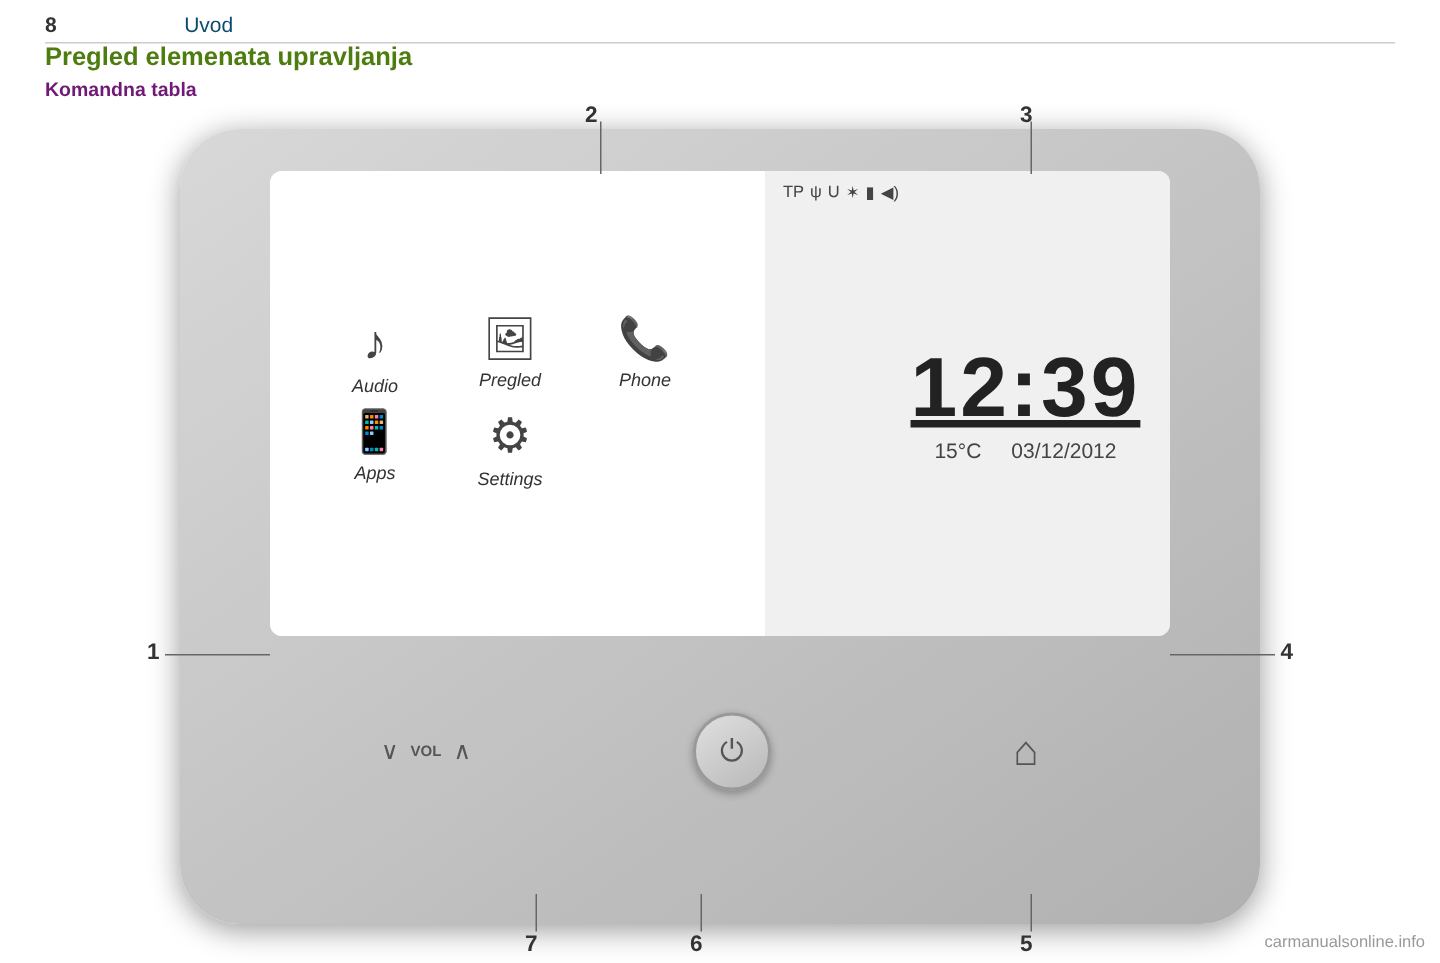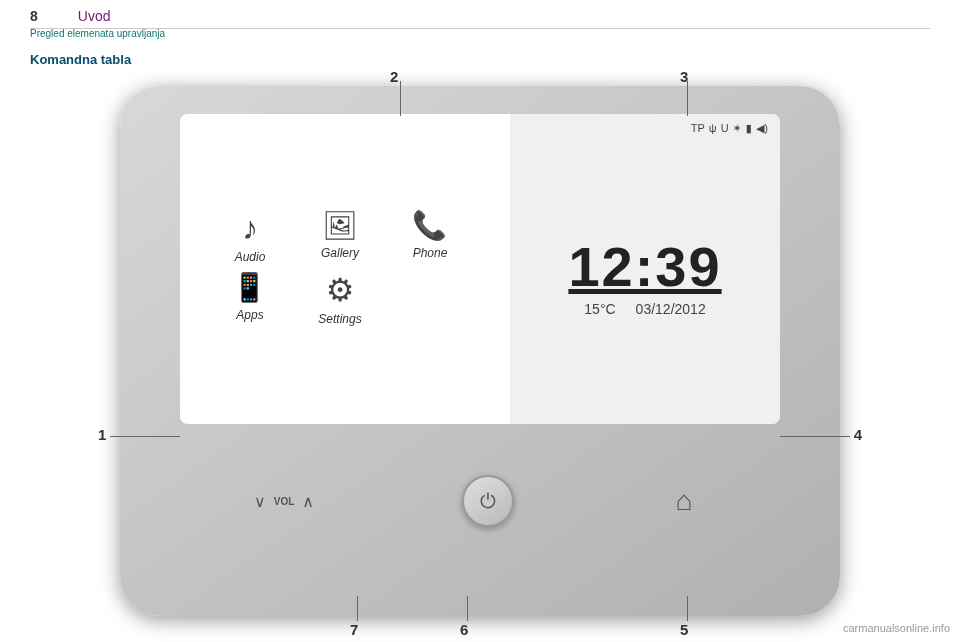--- a/index.html
+++ b/index.html
@@ -24,39 +24,40 @@
       border-bottom: 1px solid #ccc;
       padding-bottom: 4px;
     }
     .page-number {
       font-size: 14px;
       font-weight: bold;
       color: #333;
     }
     .page-chapter {
       font-size: 14px;
-      color: #701a75;
+      color: #0c4a6e;
+      margin-left: 45px;
     }
 
     
     .section-title {
       position: absolute;
       top: 28px;
       left: 30px;
-      font-size: 10px;
-      font-weight: normal;
-      color: #0f766e;
+      font-size: 17px;
+      font-weight: bold;
+      color: #4d7c0f;
     }
     .section-subtitle {
       position: absolute;
       top: 52px;
       left: 30px;
       font-size: 13px;
       font-weight: bold;
-      color: #0c4a6e;
+      color: #701a75;
     }
 
     
     .device-outer {
       position: absolute;
       top: 70px;
       left: 30px;
       right: 30px;
       bottom: 10px;
       display: flex;
@@ -130,21 +131,21 @@
       color: #333;
       text-align: center;
       font-style: italic;
     }
 
     
     .screen-right {
       width: 45%;
       background: #f0f0f0;
       display: flex;
-      flex-direction: column;
+      flex-direction: row;
       padding: 8px 12px;
       justify-content: center;
     }
 
     .status-bar {
       display: flex;
       justify-content: flex-end;
       gap: 4px;
       font-size: 11px;
       color: #333;
@@ -269,21 +270,21 @@
 
       <div class="screen-left">
 
         <div class="icon-row">
           <div class="icon-item">
             <span class="icon-symbol">♪</span>
             <span class="icon-label">Audio</span>
           </div>
           <div class="icon-item">
             <span class="icon-symbol" style="font-size:28px;">🖼</span>
-            <span class="icon-label">Gallery</span>
+            <span class="icon-label">Pregled</span>
           </div>
           <div class="icon-item">
             <span class="icon-symbol" style="font-size:28px;">📞</span>
             <span class="icon-label">Phone</span>
           </div>
         </div>
 
         <div class="icon-row">
           <div class="icon-item">
             <span class="icon-symbol" style="font-size:28px;">📱</span>

